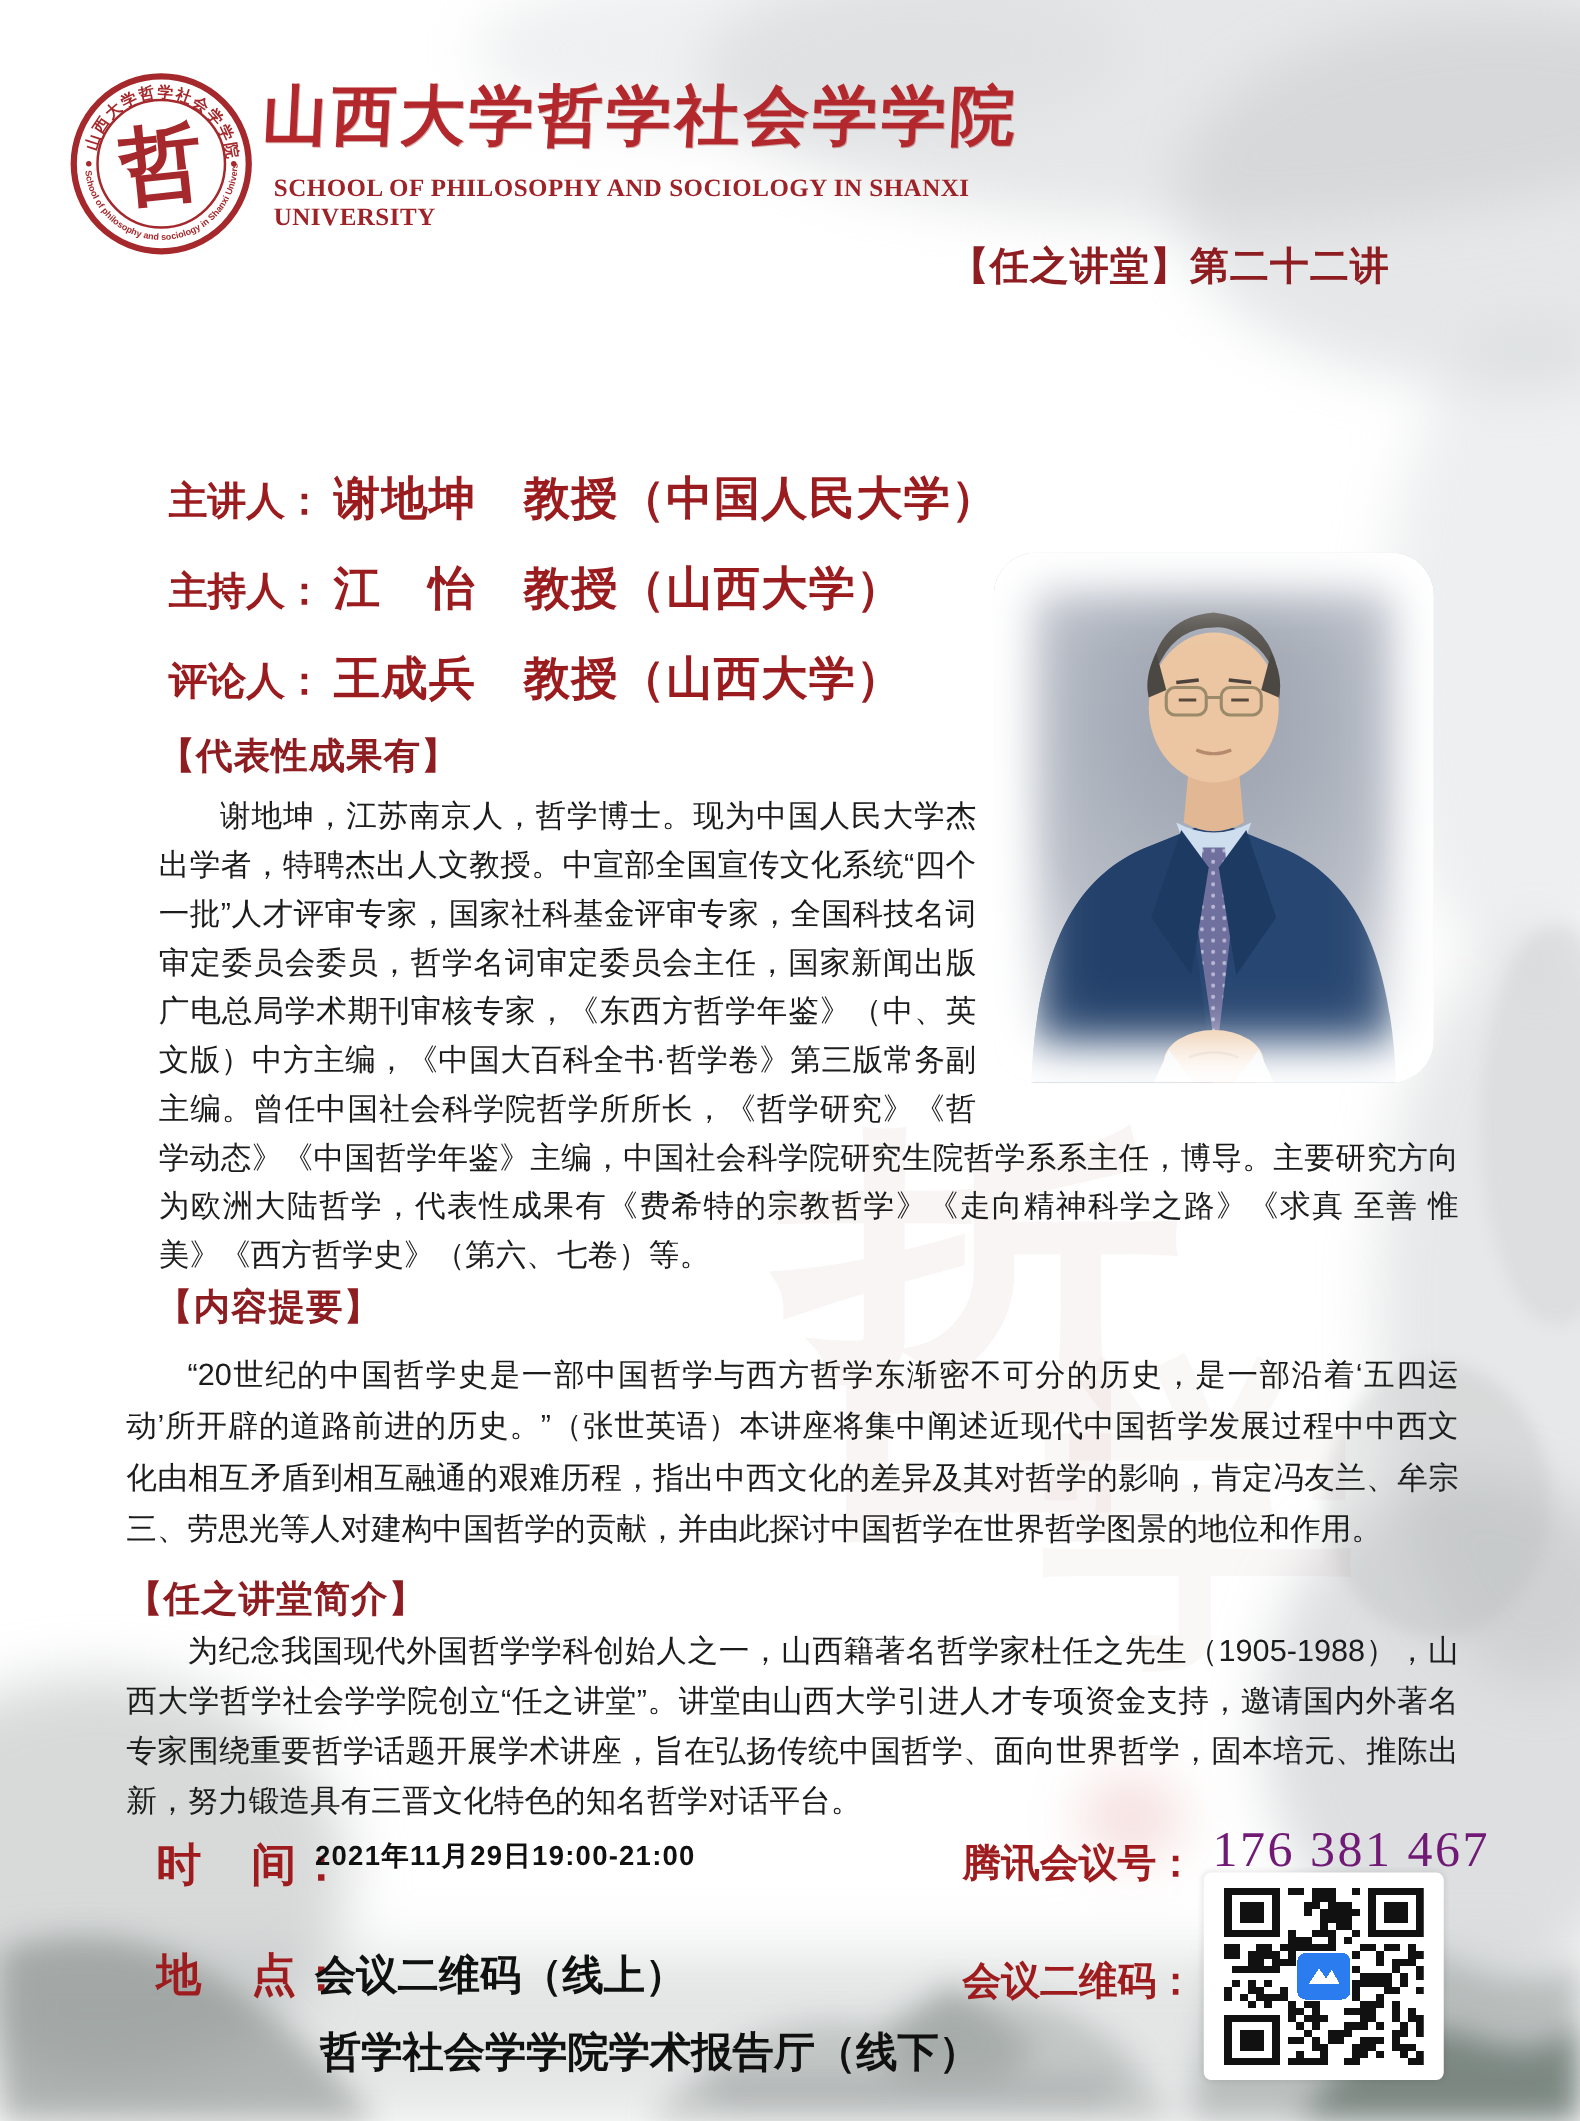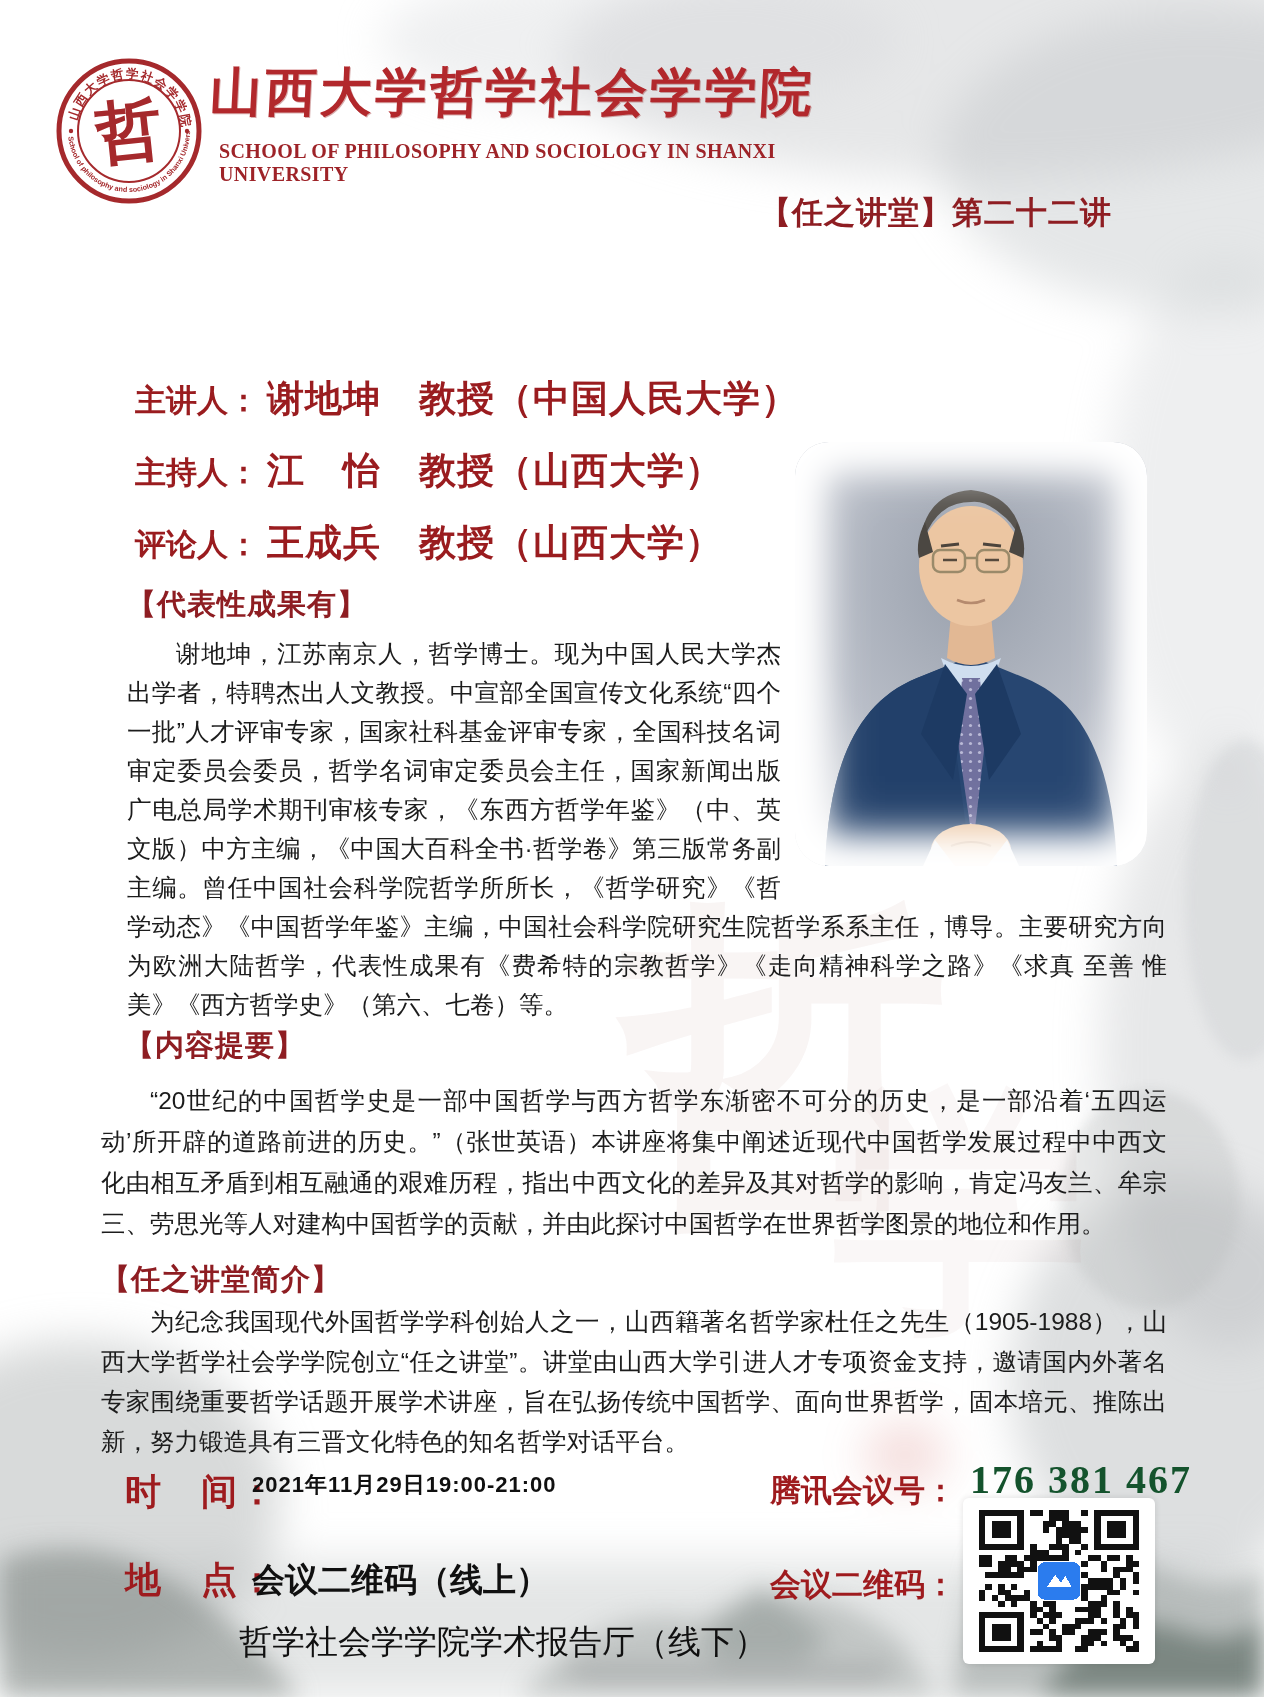--- a/index.html
+++ b/index.html
@@ -43,24 +43,24 @@
   .content-head{left:125px;top:1026px;}
   .content-text{left:101px;top:1080px;width:1066px;line-height:41px;text-indent:2em;}
   .series-head{left:101px;top:1260px;}
   .series-text{left:101px;top:1302px;width:1066px;line-height:40px;text-indent:2em;}
 
   
   .red-label{font-family:"DejaVu Serif",serif;font-weight:bold;color:#9e1b1e;}
   .time-label{left:125px;top:1468px;font-size:36px;letter-spacing:2px;}
   .time-value{left:252px;top:1470px;font-size:22px;font-weight:900;color:#101010;letter-spacing:1px;}
   .meeting-label{left:770px;top:1470px;font-size:31px;}
-  .meeting-value{left:970px;top:1456px;font-family:"Liberation Serif",serif;font-weight:bold;font-size:40px;color:#14532d;letter-spacing:2px;}
+  .meeting-value{left:970px;top:1456px;font-family:"Liberation Serif",serif;font-weight:normal;font-size:40px;color:#701a75;letter-spacing:2px;}
   .venue-label{left:125px;top:1556px;font-size:36px;letter-spacing:2px;}
   .venue-line1{left:252px;top:1558px;font-size:33px;font-weight:900;color:#101010;}
-  .venue-line2{left:239px;top:1620px;font-size:33px;font-weight:400;color:#101010;}
+  .venue-line2{left:256px;top:1620px;font-size:33px;font-weight:700;color:#101010;}
   .qr-label{left:770px;top:1564px;font-size:31px;}
   .qr-box{left:963px;top:1498px;width:192px;height:166px;background:#ffffff;border-radius:6px;box-shadow:0 0 6px rgba(0,0,0,.12);display:flex;align-items:center;justify-content:center;}
   .qr-box svg{display:block;}
 </style>
 </head>
 <body>
 
 <div class="page">
 
   <svg class="bg-svg" viewBox="0 0 1264 1697" aria-hidden="true">

